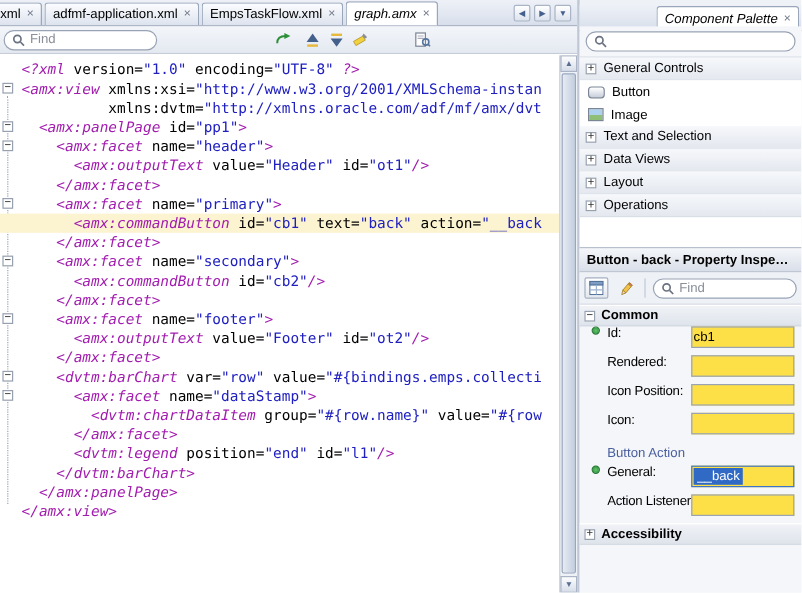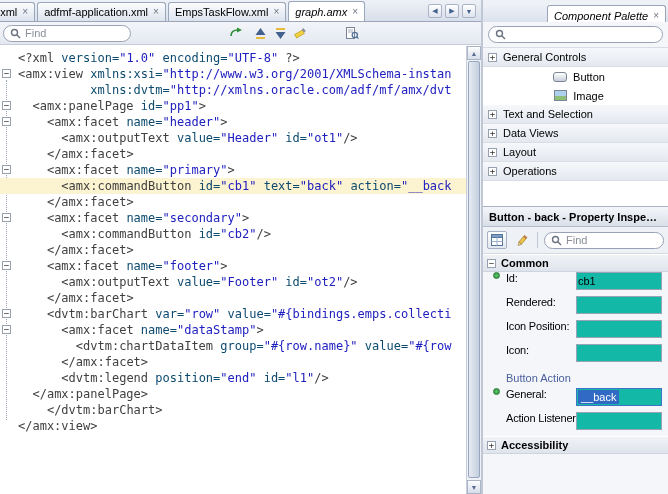--- a/index.html
+++ b/index.html
@@ -35,21 +35,21 @@
   .g1 { margin-left:96px; } .g2 { margin-left:6px; display:flex; gap:2px; } .g3 { margin-left:34px; }
 
   .editor { position:absolute; left:0; top:46px; width:481px; height:448px; background:#fff; overflow:hidden; }
   .lines { position:absolute; left:0; top:4px; right:15px; }
   .cl { height:16px; display:flex; width:100%; }
   .cl.hl { background:#fcf3d0; }
   .gut { width:16px; flex:0 0 16px; position:relative; }
   .fold { position:absolute; left:2px; top:3px; width:9px; height:9px; border:1px solid #97a0af;
           background:#fff; font:9px/7px "DejaVu Sans Mono", monospace; text-align:center; color:#333; }
   .codetxt { white-space:pre; font-family:"DejaVu Sans Mono", monospace; font-size:12px; line-height:16px; padding-left:2px; }
-  .tk-e { color:#404040; } .tk-a { color:#0c4a6e; } .tk-v { color:#2020c0; } .tk-p { color:#000; }
+  .tk-e { color:#a21caf;font-style:italic; } .tk-a { color:#000000; } .tk-v { color:#2020c0; } .tk-p { color:#000; }
   .foldline { position:absolute; left:6px; top:34px; height:340px; border-left:1px dotted #9aa4b5; }
   .statusbox { position:absolute; right:2px; top:2px; width:9px; height:9px;
                background:#e9a33b; border:1px solid #a97a22; border-radius:2px; }
   .vscroll { position:absolute; right:0; top:0; bottom:0; width:15px; background:#eef1f6; border-left:1px solid #c9cfda; }
   .varrow { position:absolute; left:0; width:14px; height:14px; display:flex; align-items:center; justify-content:center;
             font-size:7px; color:#5a6e92; border:1px solid #aab4c6; background:linear-gradient(#fdfdfe,#d7deea); }
   .varrow.up { top:0; } .varrow.down { bottom:0; }
   .vthumb { position:absolute; left:1px; top:15px; height:417px; width:12px;
             background:linear-gradient(90deg,#e7ebf3,#c3cede); border:1px solid #98a6bf; border-radius:2px; }
 
@@ -60,21 +60,21 @@
              background:linear-gradient(#eef1f7,#d8dfeb); border-bottom:1px solid #9aa6ba;
              display:flex; align-items:flex-end; padding-left:5px;justify-content:flex-end; }
   .searchrow { position:absolute; top:22px; left:0; right:0; height:25px; background:#f4f6f9;
                display:flex; align-items:center; padding:0 5px; }
   .spill { flex:1; height:17px; border:1px solid #98a2b4; border-radius:9px; background:#fff;
            display:flex; align-items:center; gap:4px; padding:0 6px; }
   .palette { position:absolute; top:0; left:0; right:0; height:206px; }
   .plist { position:absolute; top:47px; left:0; right:0; bottom:0; background:#fff; border-top:1px solid #d8dde5; overflow:hidden; }
   .prow { height:19px; display:flex; align-items:center; gap:6px; padding-left:5px; background:#fff; }
   .prow.group { background:linear-gradient(#f6f8fb,#e4e8ef); border-bottom:1px solid #d9dee6; }
-  .prow.item { padding-left:7px;justify-content:center; }
+  .prow.item { padding-left:7px; }
   .plus { width:9px; height:9px; border:1px solid #97a0af; background:#fff;
           font:9px/7px "DejaVu Sans Mono", monospace; text-align:center; color:#333; flex:0 0 9px; }
   .button-icon { width:14px; height:10px; border:1px solid #7c8596; border-radius:3px;
                  background:linear-gradient(#ffffff,#c8cfda); flex:0 0 14px; }
   .image-icon { width:13px; height:11px; border:1px solid #7c8596;
                 background:linear-gradient(180deg,#aed1ee 55%,#8fbf77 45%); flex:0 0 13px; }
 
   .inspector { position:absolute; top:206px; left:0; right:0; bottom:0; background:#f4f6f9; border-top:1px solid #aab3c2; }
   .ihdr { height:20px; background:linear-gradient(#f4f6f9,#d9dfe9); border-bottom:1px solid #b4bcc9;
           display:flex; align-items:center; padding:0 6px; font-weight:bold; }
@@ -85,21 +85,21 @@
           border:1px solid #a6b0c2; background:linear-gradient(#ffffff,#e3e8f0); border-radius:2px; }
   .ibtn.flat { border-color:transparent; background:transparent; }
   .isep { width:1px; height:16px; background:#c2c9d5; margin:0 2px; }
   .ifind { flex:1; }
   .band { height:18px; display:flex; align-items:center; gap:5px; padding-left:4px; font-weight:bold;
           background:linear-gradient(#f0f2f6,#dfe4ec); border-bottom:1px solid #cfd5de; border-top:1px solid #fff; }
   .frow { height:24px; display:flex; align-items:flex-start; padding-left:10px; }
   .dotslot { width:13px; flex:0 0 13px; display:flex; align-items:center; }
   .dot { width:7px; height:7px; border-radius:50%; background:radial-gradient(#5fc46a,#2d8f3c); border:1px solid #257a32; }
   .flabel { flex:1; white-space:nowrap; overflow:hidden; letter-spacing:-0.2px; }
-  .fbox { width:86px; flex:0 0 86px; height:18px; margin-right:6px; border:1px solid #99a3b5; background:#14b8a6;
+  .fbox { width:86px; flex:0 0 86px; height:18px; margin-right:6px; border:1px solid #99a3b5; background:#fde047;
           display:flex; align-items:center; padding:0 1px; overflow:hidden; }
   .fbox.focus { border-color:#3d74c8; }
   .selval { background:#316ac5; color:#fff; padding:0 3px; height:14px; display:flex; align-items:center; }
   .subhdr { height:20px; display:flex; align-items:center; padding-left:23px; color:#4a5f9e; }
 </style>
 </head>
 <body>
 
 <div class="app">
 
@@ -277,25 +277,25 @@
           <div class="cl">
             <span class="gut"></span>
             <span class="codetxt"><span class="tk-p">      </span><span class="tk-e">&lt;/amx:facet&gt;</span></span>
           </div>
           <div class="cl">
             <span class="gut"></span>
             <span class="codetxt"><span class="tk-p">      </span><span class="tk-e">&lt;dvtm:legend</span><span class="tk-a"> position=</span><span class="tk-v">"end"</span><span class="tk-a"> id=</span><span class="tk-v">"l1"</span><span class="tk-e">/&gt;</span></span>
           </div>
           <div class="cl">
             <span class="gut"></span>
+            <span class="codetxt"><span class="tk-p">    </span><span class="tk-e">&lt;/dvtm:barChart&gt;</span></span>
+          </div>
+          <div class="cl">
+            <span class="gut"></span>
             <span class="codetxt"><span class="tk-p">  </span><span class="tk-e">&lt;/amx:panelPage&gt;</span></span>
-          </div>
-          <div class="cl">
-            <span class="gut"></span>
-            <span class="codetxt"><span class="tk-p">    </span><span class="tk-e">&lt;/dvtm:barChart&gt;</span></span>
           </div>
           <div class="cl">
             <span class="gut"></span>
             <span class="codetxt"><span class="tk-e">&lt;/amx:view&gt;</span></span>
           </div>
         </div>
       <div class="statusbox"></div>
       <div class="vscroll">
         <div class="varrow up">▲</div>
         <div class="vthumb"></div>

